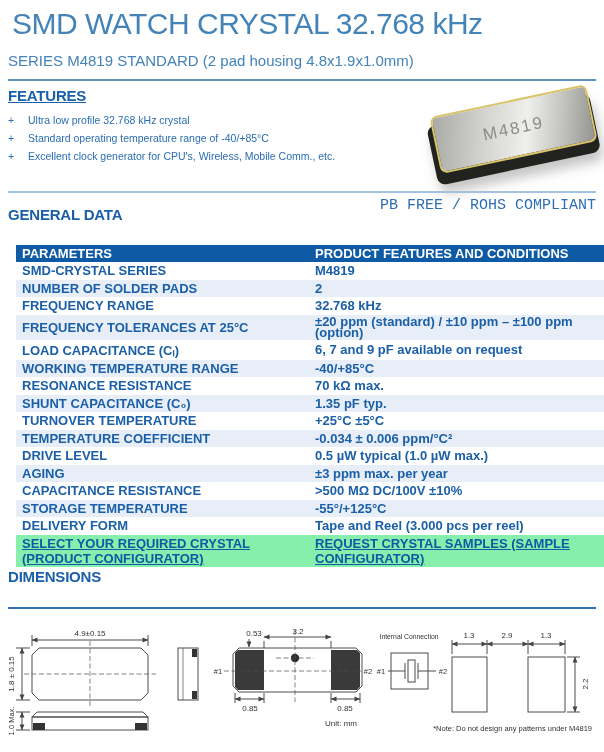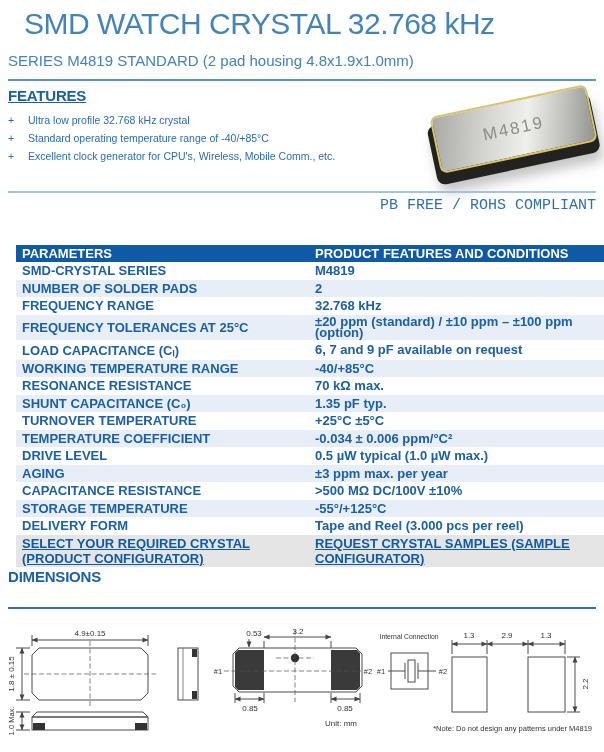--- a/index.html
+++ b/index.html
@@ -1,21 +1,21 @@
 <!DOCTYPE html>
 <html><head>
 <meta charset="utf-8">
 <style>
   html,body { margin:0; padding:0; background:#ffffff; }
   .page {
     position:relative; width:604px; height:752px; background:#fff;
     font-family:"Liberation Sans", sans-serif; overflow:hidden;
   }
   
-  .title { position:absolute; left:24px; top:7px; font-size:30px; letter-spacing:-0.5px;
+  .title { position:absolute; left:12px; top:7px; font-size:30px; letter-spacing:-0.5px;
            color:#4383b8; white-space:nowrap; }
   .subtitle { position:absolute; left:8px; top:52px; font-size:15px; color:#4383b8; white-space:nowrap; }
   .hr1 { position:absolute; left:8px; top:79px; width:588px; height:2px; background:#5d92c1; }
   .section-h { position:absolute; left:8px; font-size:15px; font-weight:bold; color:#1a5fa9; letter-spacing:-0.2px; }
   .features-h { top:87px;text-decoration:underline; }
   .features-list { position:absolute; left:8px; top:111px; width:400px; font-size:10.5px; color:#2a6db3; }
   .features-list .f-item { display:flex; line-height:18px; }
   .features-list .bullet { width:20px; }
   .hr2 { position:absolute; left:8px; top:191px; width:588px; height:2px; background:#a3c2dd; }
   .pbfree { position:absolute; right:8px; top:197px; font-size:15px; color:#2e6fb3;font-family:Liberation Mono, monospace; }
@@ -35,21 +35,21 @@
   
   .gtable { position:absolute; left:16px; top:245px; width:588px; font-size:13px; color:#1a5fa8; }
   .thead { display:flex; background:#0e5aa4; color:#ffffff; font-weight:bold; height:17px; align-items:center; }
   .c1 { width:295px; padding-left:6px; box-sizing:border-box; flex-shrink:0; }
   .c2 { flex:1; padding-left:4px; }
   .trow { display:flex; align-items:center; min-height:17.5px; padding:1px 0; box-sizing:border-box; }
   .trow.alt { background:#e7eef7; }
   .trow .c1 { font-weight:bold; }
   .trow .c2 { font-weight:bold; }
   .trow .c2 div { line-height:11.5px; }
-  .links-row { background:#e5e5e5;text-decoration:underline; }
+  .links-row { background:#86efac;text-decoration:underline; }
   .link { text-decoration:underline; font-weight:bold; color:#0e5aa4; cursor:pointer; }
 
   
   .dim-h { top:568px; }
   .hr3 { position:absolute; left:8px; top:607px; width:588px; height:2px; background:#2f6fb2; }
   .dims-svg { position:absolute; left:0; top:620px; }
 </style>
 </head>
 <body>
 
@@ -79,20 +79,21 @@
     <div class="chip">
       <div class="chip-base"></div>
       <div class="chip-lid">
         <span>M4819</span>
       </div>
     </div>
   </div>
 
   <div class="hr2"></div>
   <div class="pbfree">PB FREE / ROHS COMPLIANT</div>
+  <div class="section-h gd-h">GENERAL DATA</div>
 
   <div class="gtable">
     <div class="thead">
       <div class="c1">PARAMETERS</div>
       <div class="c2">PRODUCT FEATURES AND CONDITIONS</div>
     </div>
     <div>
     <div class="trow">
       <div class="c1">SMD-CRYSTAL SERIES</div>
       <div class="c2">

